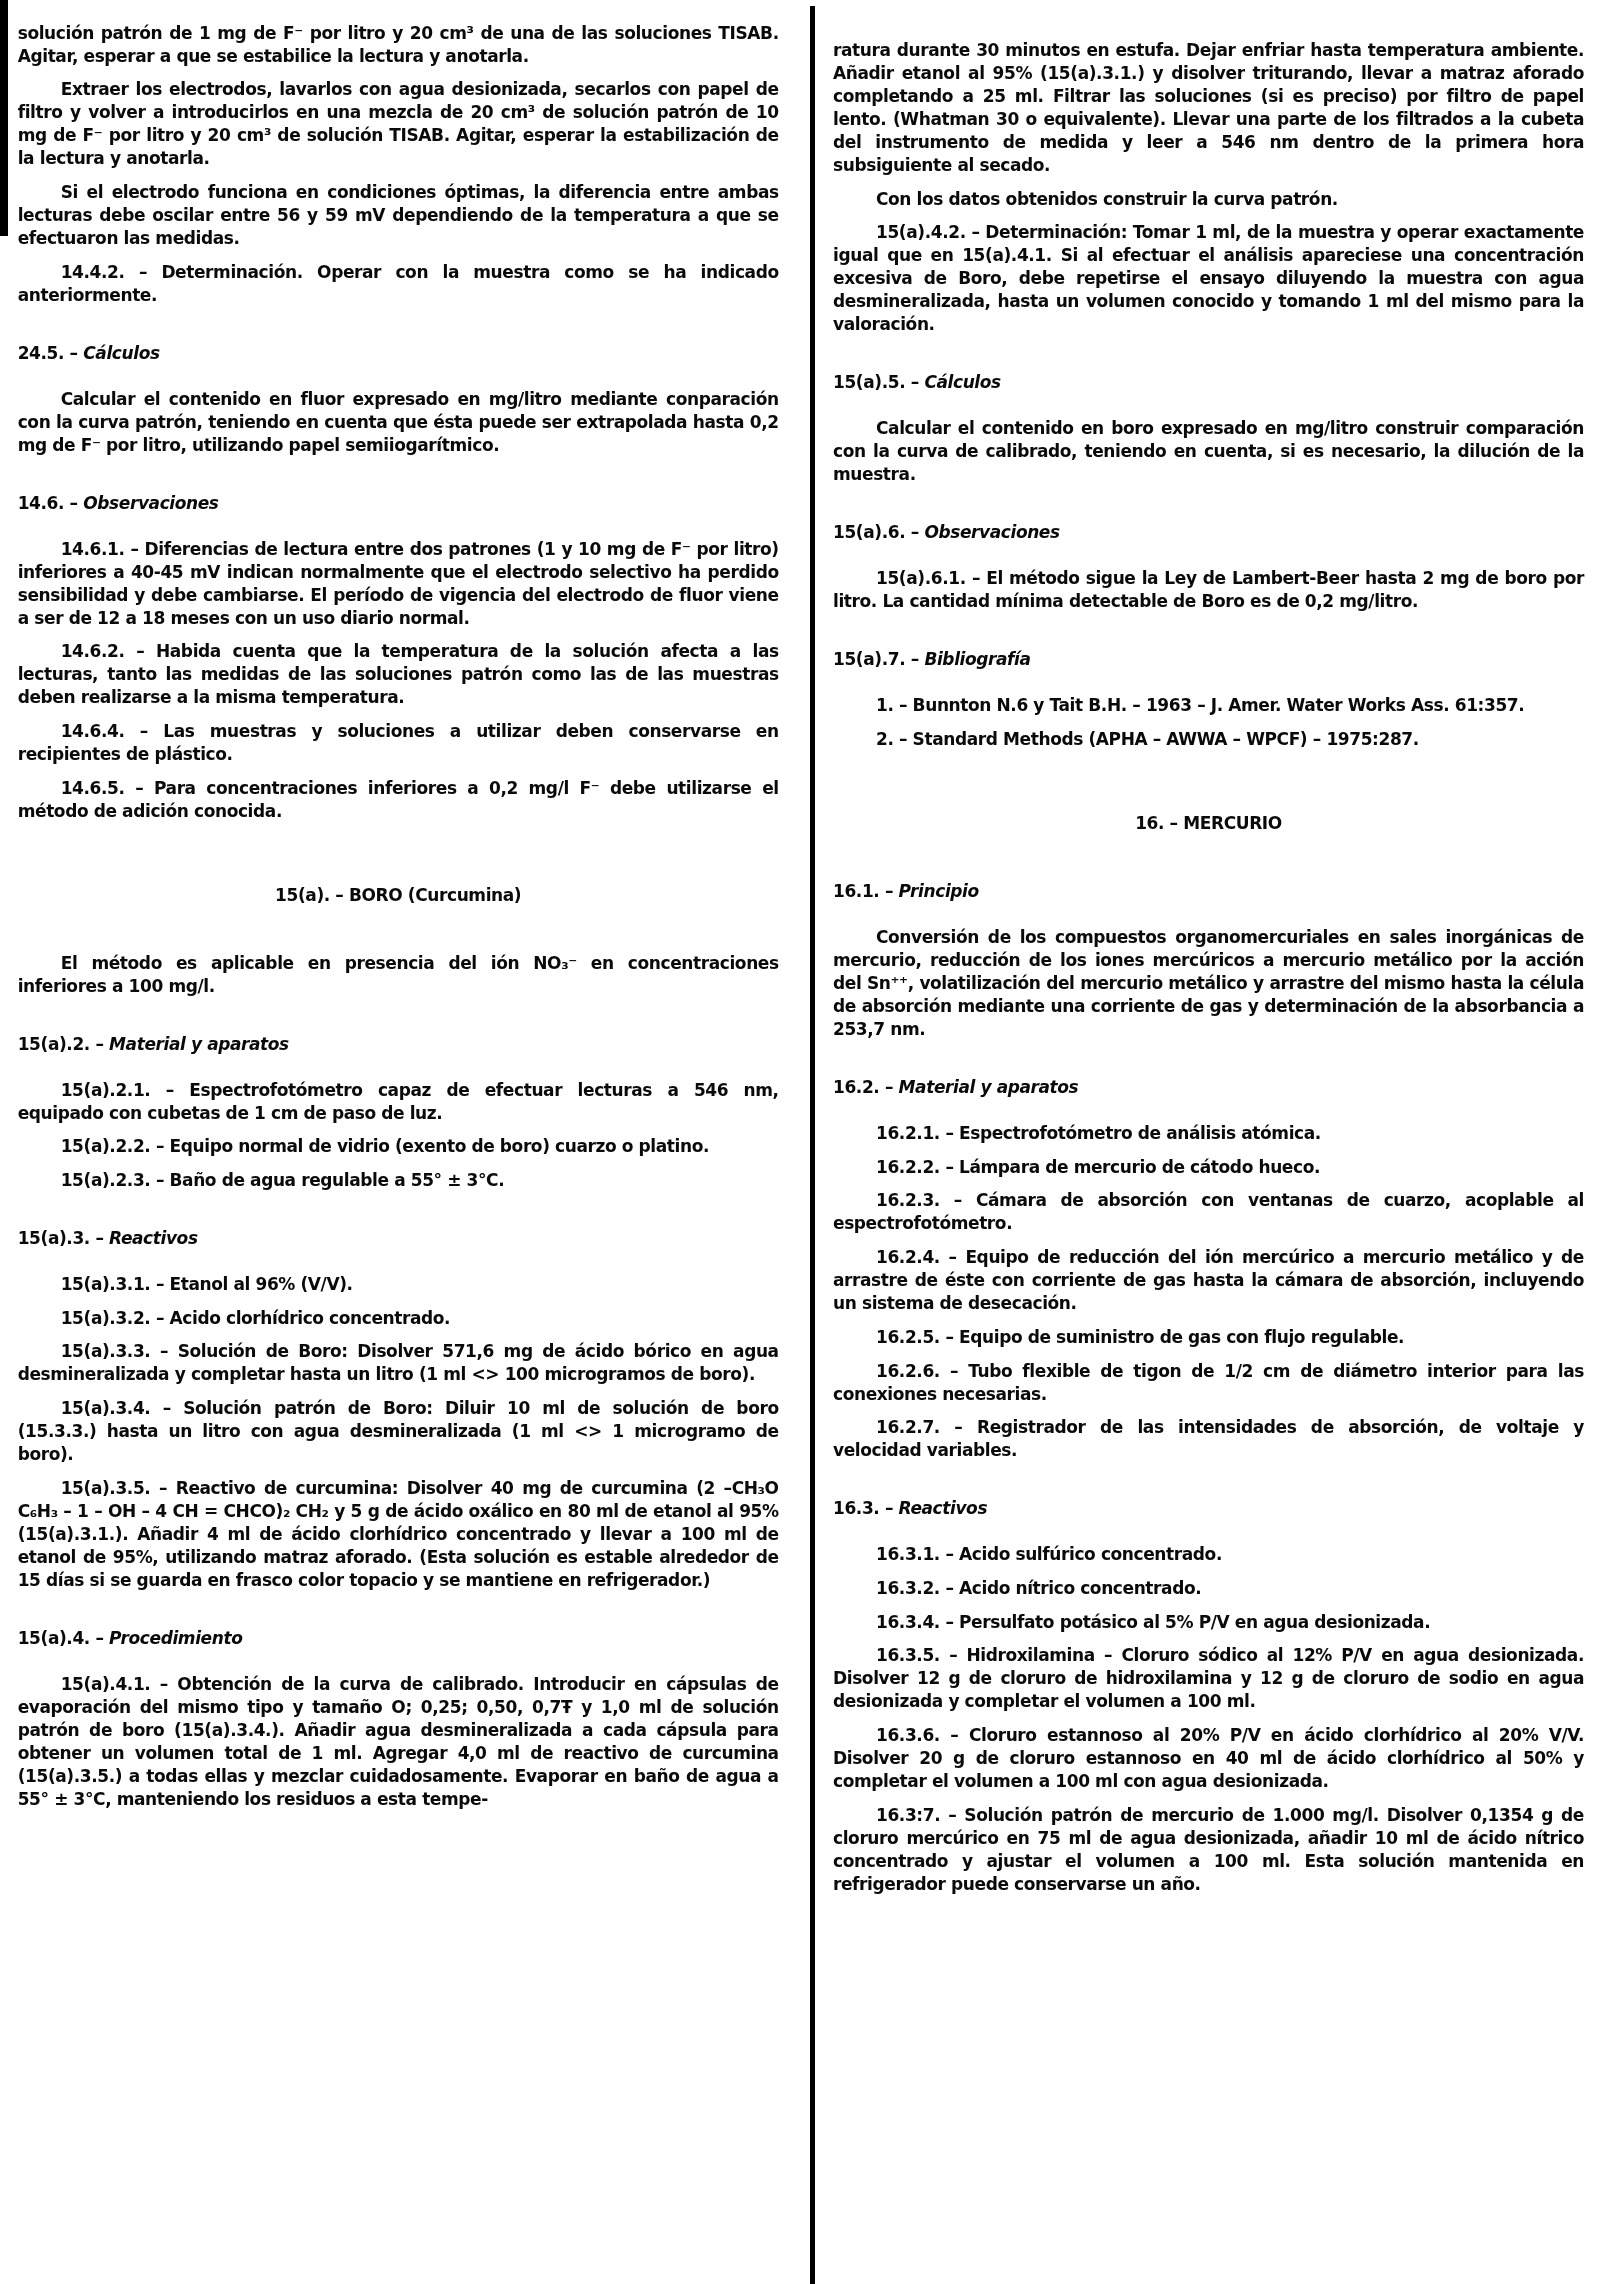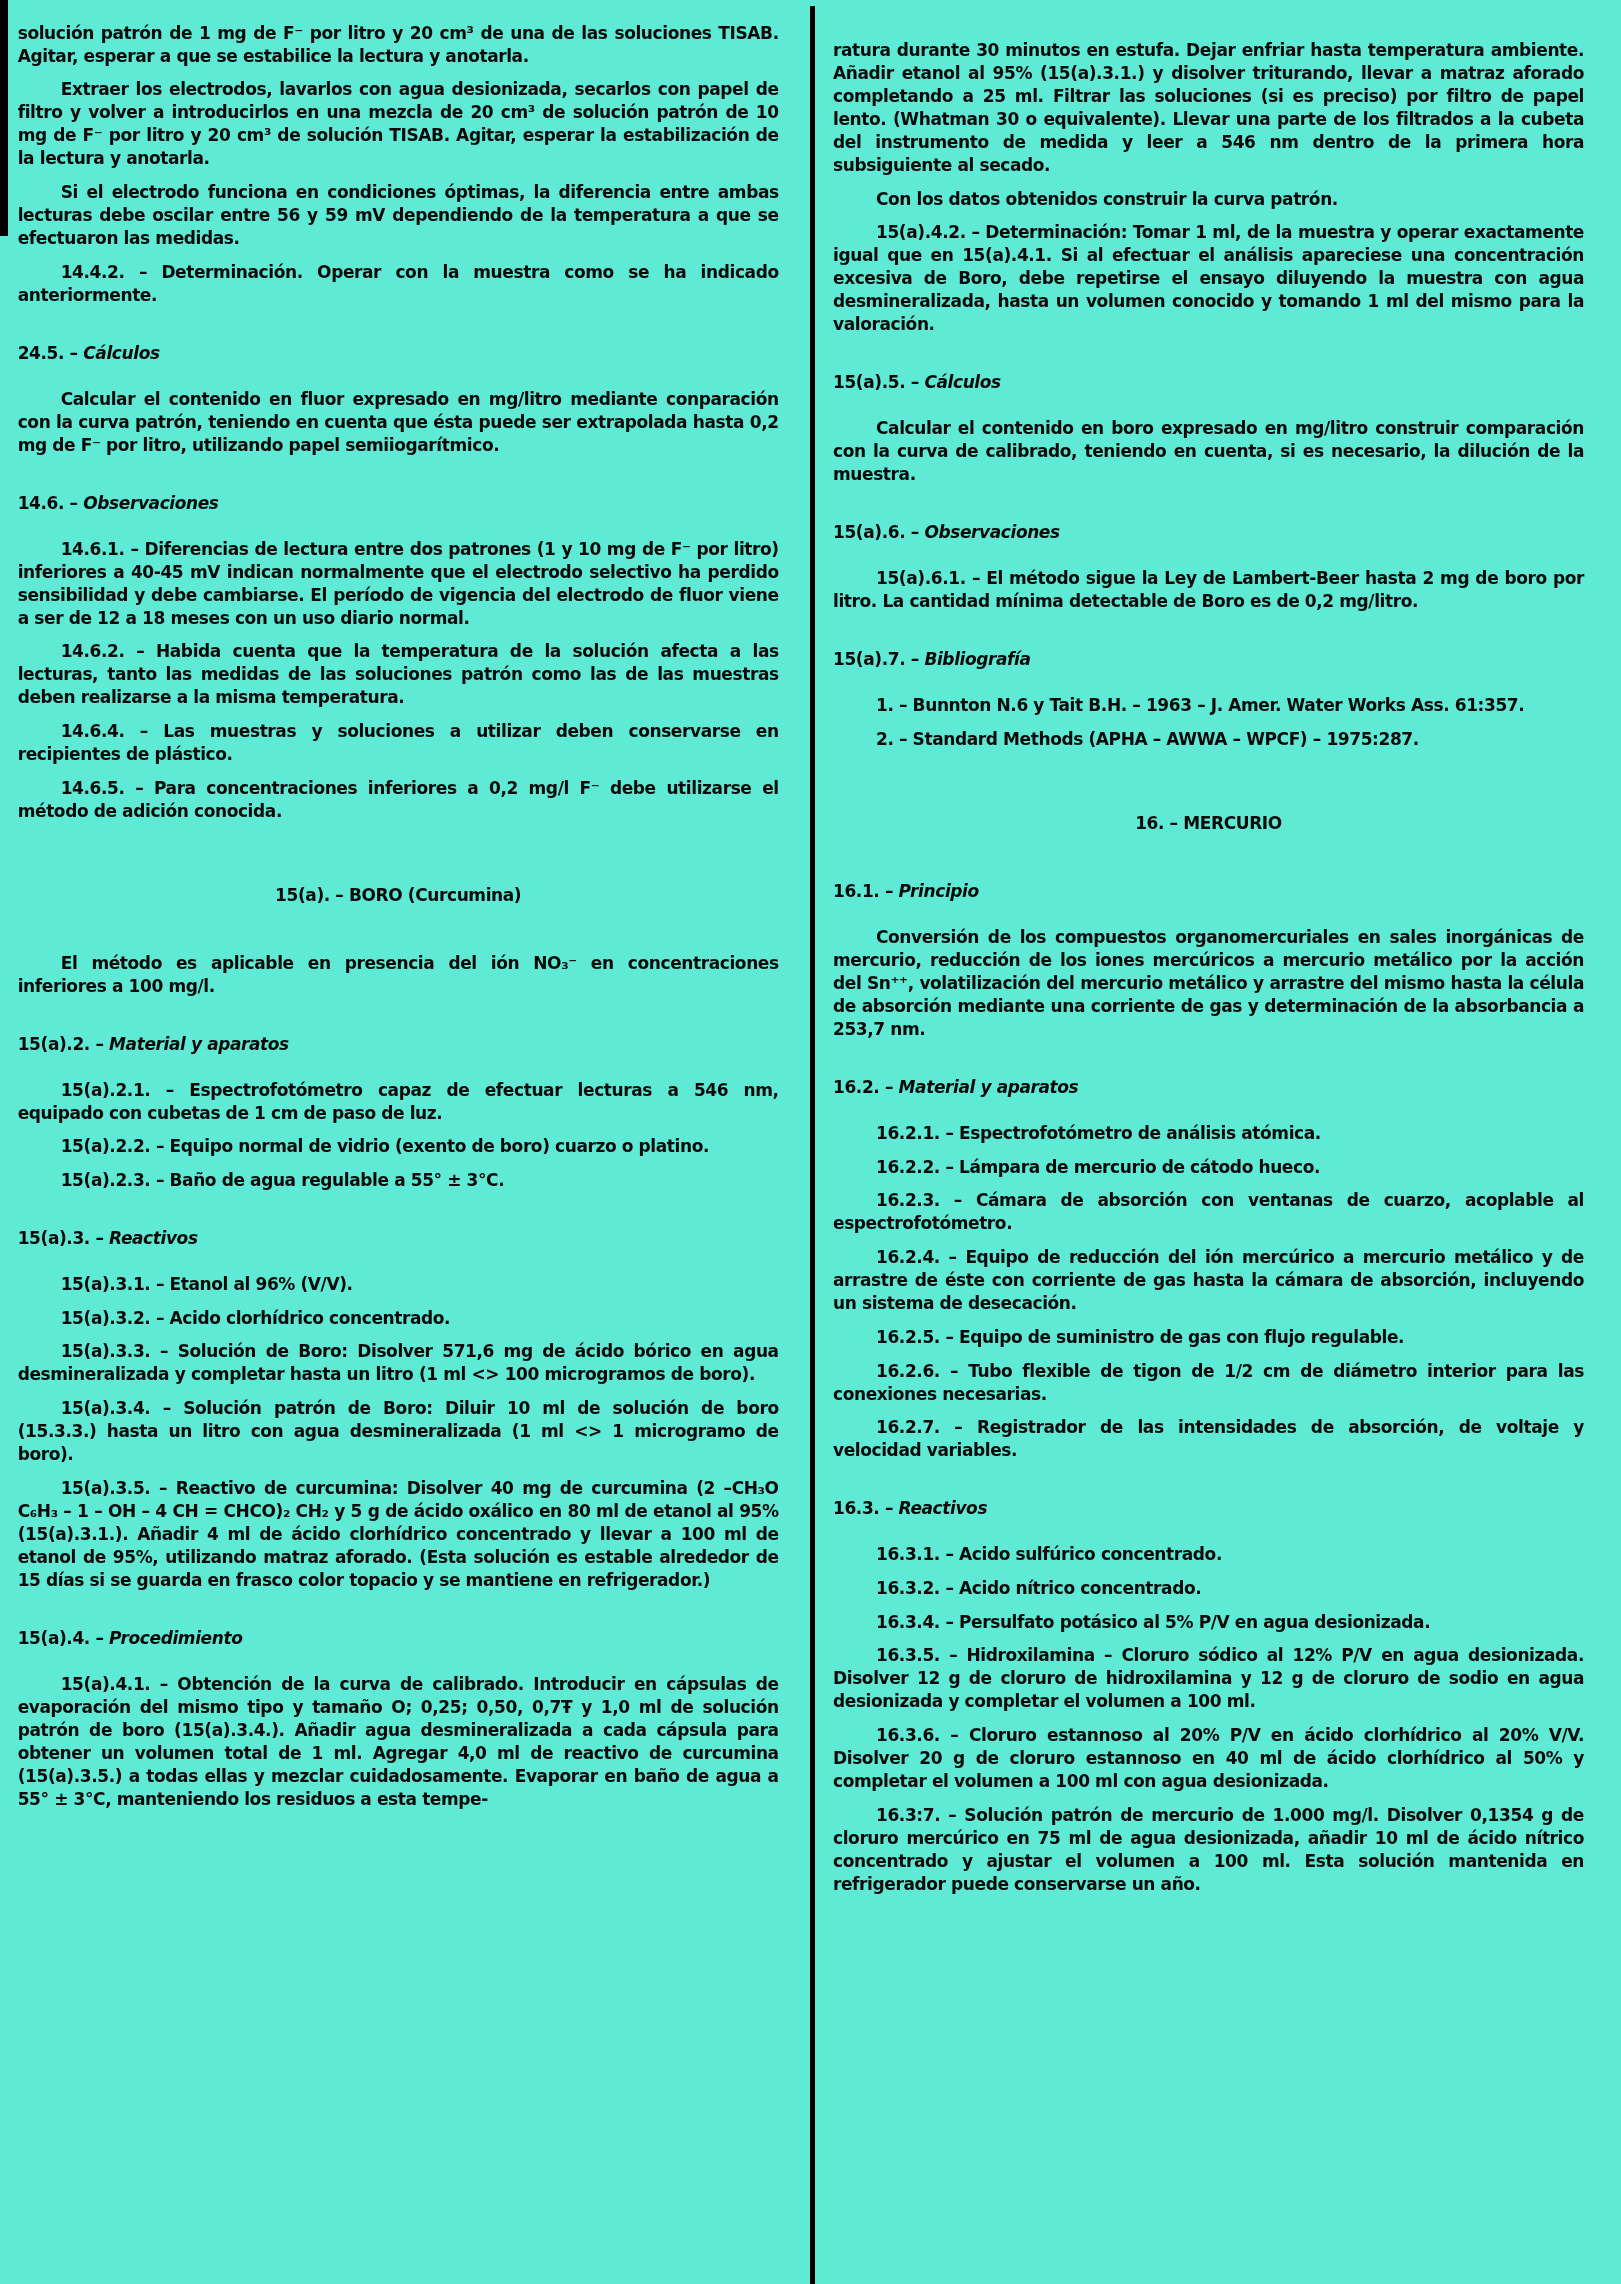--- a/index.html
+++ b/index.html
@@ -52,21 +52,21 @@
   p.heading .title{ font-style:italic; }
   p.center{
     margin:61px 0 45px 0;
     text-indent:0;
     text-align:center;
   }
 </style>
 </head>
 <body>
 
-<div class="page" style="background: #5eead4; color: rgb(10, 10, 10);">
+<div class="page" style="background: #ffffff; color: rgb(10, 10, 10);">
   <div class="artifact-bar" style="background: rgb(0, 0, 0);"></div>
   <div class="divider" style="background: rgb(0, 0, 0);"></div>
   <div class="col col-left" id="col-left">
       <p class="para flush">solución patrón de 1 mg de F⁻ por litro y 20 cm³ de una de las soluciones TISAB. Agitar, esperar a que se estabilice la lectura y anotarla.</p>
       <p class="para">Extraer los electrodos, lavarlos con agua desionizada, secarlos con papel de filtro y volver a introducirlos en una mezcla de 20 cm³ de solución patrón de 10 mg de F⁻ por litro y 20 cm³ de solución TISAB. Agitar, esperar la estabilización de la lectura y anotarla.</p>
       <p class="para">Si el electrodo funciona en condiciones óptimas, la diferencia entre ambas lecturas debe oscilar entre 56 y 59 mV dependiendo de la temperatura a que se efectuaron las medidas.</p>
       <p class="para">14.4.2. – Determinación. Operar con la muestra como se ha indicado anteriormente.</p>
       <p class="heading"><span>24.5. –</span> <span class="title">Cálculos</span></p>
       <p class="para">Calcular el contenido en fluor expresado en mg/litro mediante conparación con la curva patrón, teniendo en cuenta que ésta puede ser extrapolada hasta 0,2 mg de F⁻ por litro, utilizando papel semiiogarítmico.</p>
       <p class="heading"><span>14.6. –</span> <span class="title">Observaciones</span></p>

